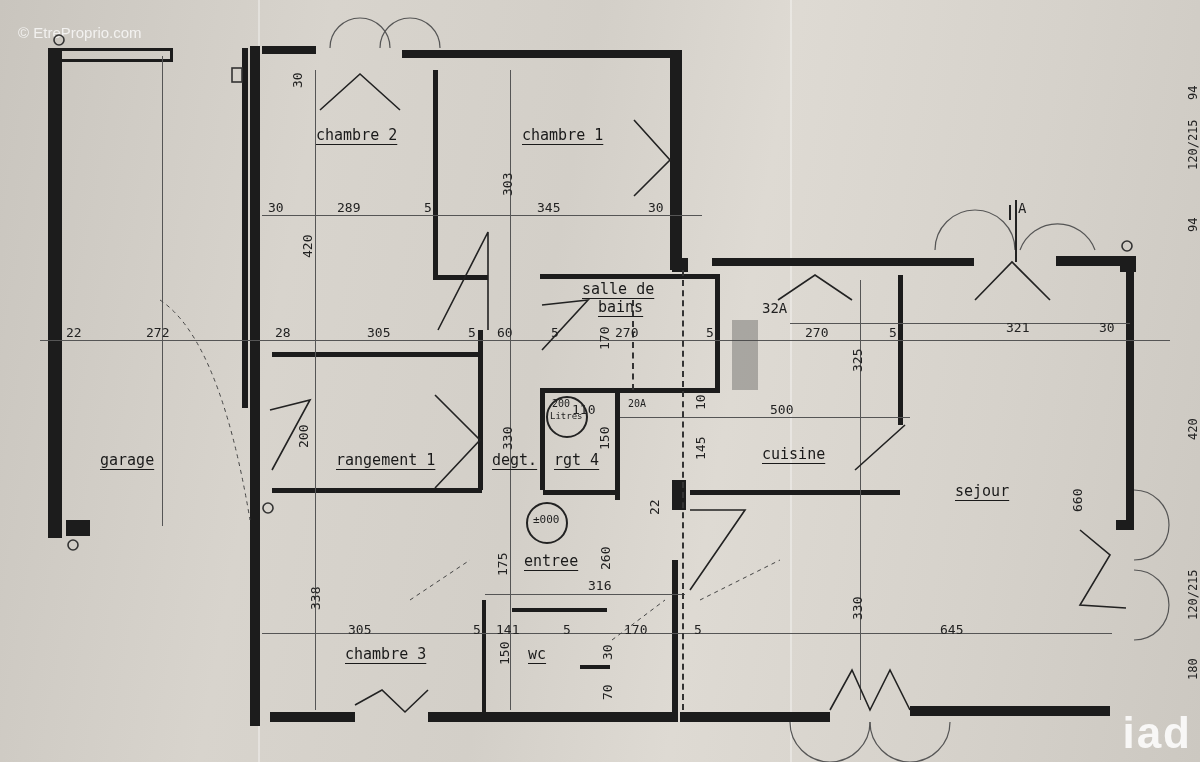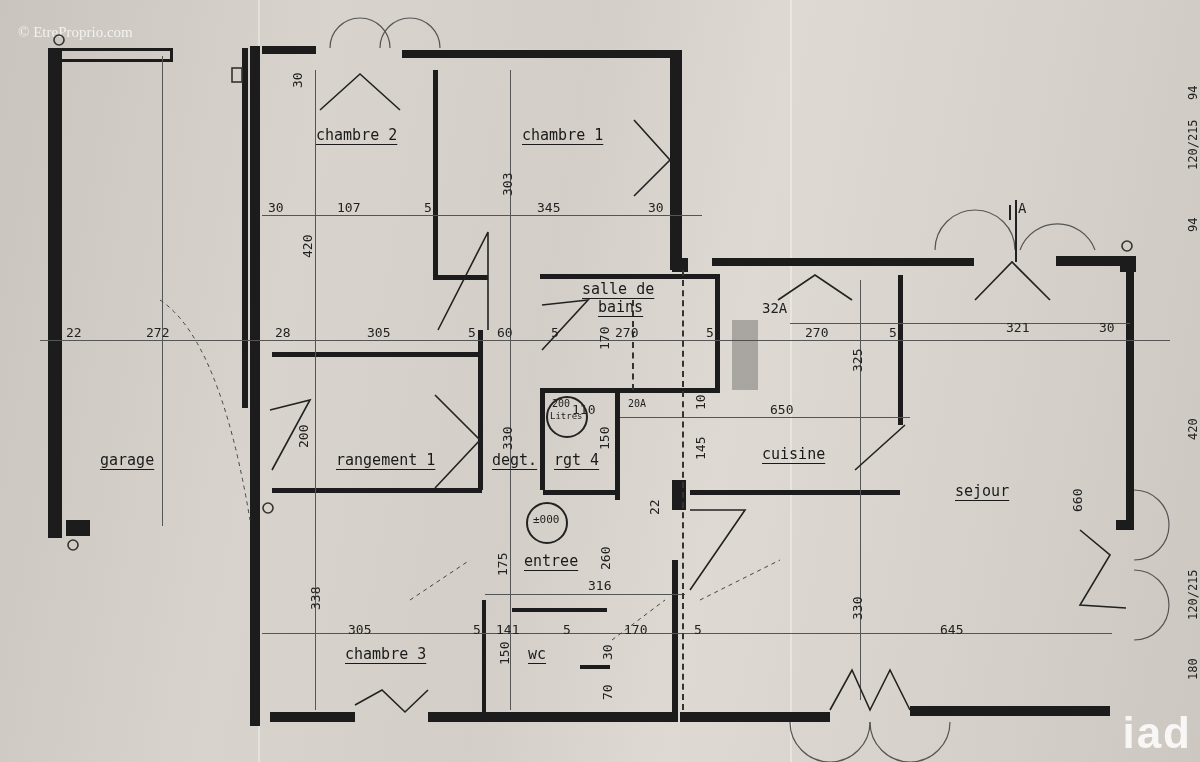--- a/index.html
+++ b/index.html
@@ -6,21 +6,21 @@
   body{width:1200px;height:762px;overflow:hidden;background:#cfcbc4;font-family:"DejaVu Sans Mono","Liberation Mono",monospace;}
   #plan{position:absolute;left:0;top:0;width:1200px;height:762px;
     background:linear-gradient(100deg,#c9c5be 0%,#d8d4cd 25%,#d3cfc8 45%,#dedad3 60%,#d6d2cb 80%,#ccc8c1 100%);}
   .fold{position:absolute;top:0;bottom:0;width:2px;background:rgba(255,255,255,.35);}
   .wall{position:absolute;background:#1c1c1c;}
   .dim{position:absolute;background:#555;}
   .dash{position:absolute;border-left:2px dashed #333;}
   .lbl{position:absolute;font-size:15px;color:#1a1a1a;white-space:nowrap;text-decoration:underline;text-underline-offset:4px;}
   .num{position:absolute;font-size:13px;color:#222;white-space:nowrap;}
   .vert{transform:rotate(-90deg);transform-origin:left top;}
-  .watermark{position:absolute;left:18px;top:24px;font-family:Liberation Serif, serif;font-size:15px;color:rgba(255,255,255,.75);}
+  .watermark{position:absolute;left:18px;top:24px;font-family:Liberation Sans, sans-serif;font-size:15px;color:rgba(255,255,255,.75);}
   .iad{position:absolute;right:8px;bottom:4px;color:rgba(255,255,255,.85);font-family:"Liberation Sans",sans-serif;}
   .iad .big{font-size:120px;font-weight:bold;line-height:100px;display:block;letter-spacing:-8px;}
   .iad .small{font-size:44px;font-weight:bold;display:block;text-align:center;letter-spacing:2px;}
   .circle{position:absolute;border:2px solid #222;border-radius:50%;}
   svg{position:absolute;left:0;top:0;}
 </style>
 </head>
 <body>
 
 <div id="plan">
@@ -146,38 +146,38 @@
   <span class="lbl" style="left:554px;top:451px">rgt 4</span>
   <span class="lbl" style="left:582px;top:280px">salle de</span>
   <span class="lbl" style="left:598px;top:298px">bains</span>
   <span class="lbl" style="left:524px;top:552px">entree</span>
   <span class="lbl" style="left:528px;top:645px">wc</span>
   <span class="lbl" style="left:762px;top:445px">cuisine</span>
   <span class="lbl" style="left:955px;top:482px">sejour</span>
   <span class="lbl" style="left:345px;top:645px">chambre 3</span>
 
   <span class="num" style="left:268px;top:200px">30</span>
-  <span class="num" style="left:337px;top:200px">107</span>
+  <span class="num" style="left:337px;top:200px">289</span>
   <span class="num" style="left:424px;top:200px">5</span>
   <span class="num" style="left:537px;top:200px">345</span>
   <span class="num" style="left:648px;top:200px">30</span>
   <span class="num" style="left:66px;top:325px">22</span>
   <span class="num" style="left:146px;top:325px">272</span>
   <span class="num" style="left:275px;top:325px">28</span>
   <span class="num" style="left:367px;top:325px">305</span>
   <span class="num" style="left:468px;top:325px">5</span>
   <span class="num" style="left:497px;top:325px">60</span>
   <span class="num" style="left:551px;top:325px">5</span>
   <span class="num" style="left:615px;top:325px">270</span>
   <span class="num" style="left:706px;top:325px">5</span>
   <span class="num" style="left:805px;top:325px">270</span>
   <span class="num" style="left:889px;top:325px">5</span>
   <span class="num" style="left:1006px;top:320px">321</span>
   <span class="num" style="left:1099px;top:320px">30</span>
-  <span class="num" style="left:770px;top:402px">650</span>
+  <span class="num" style="left:770px;top:402px">500</span>
   <span class="num" style="left:572px;top:402px">110</span>
   <span class="num" style="left:588px;top:578px">316</span>
   <span class="num" style="left:348px;top:622px">305</span>
   <span class="num" style="left:473px;top:622px">5</span>
   <span class="num" style="left:496px;top:622px">141</span>
   <span class="num" style="left:563px;top:622px">5</span>
   <span class="num" style="left:624px;top:622px">170</span>
   <span class="num" style="left:694px;top:622px">5</span>
   <span class="num" style="left:940px;top:622px">645</span>
 

